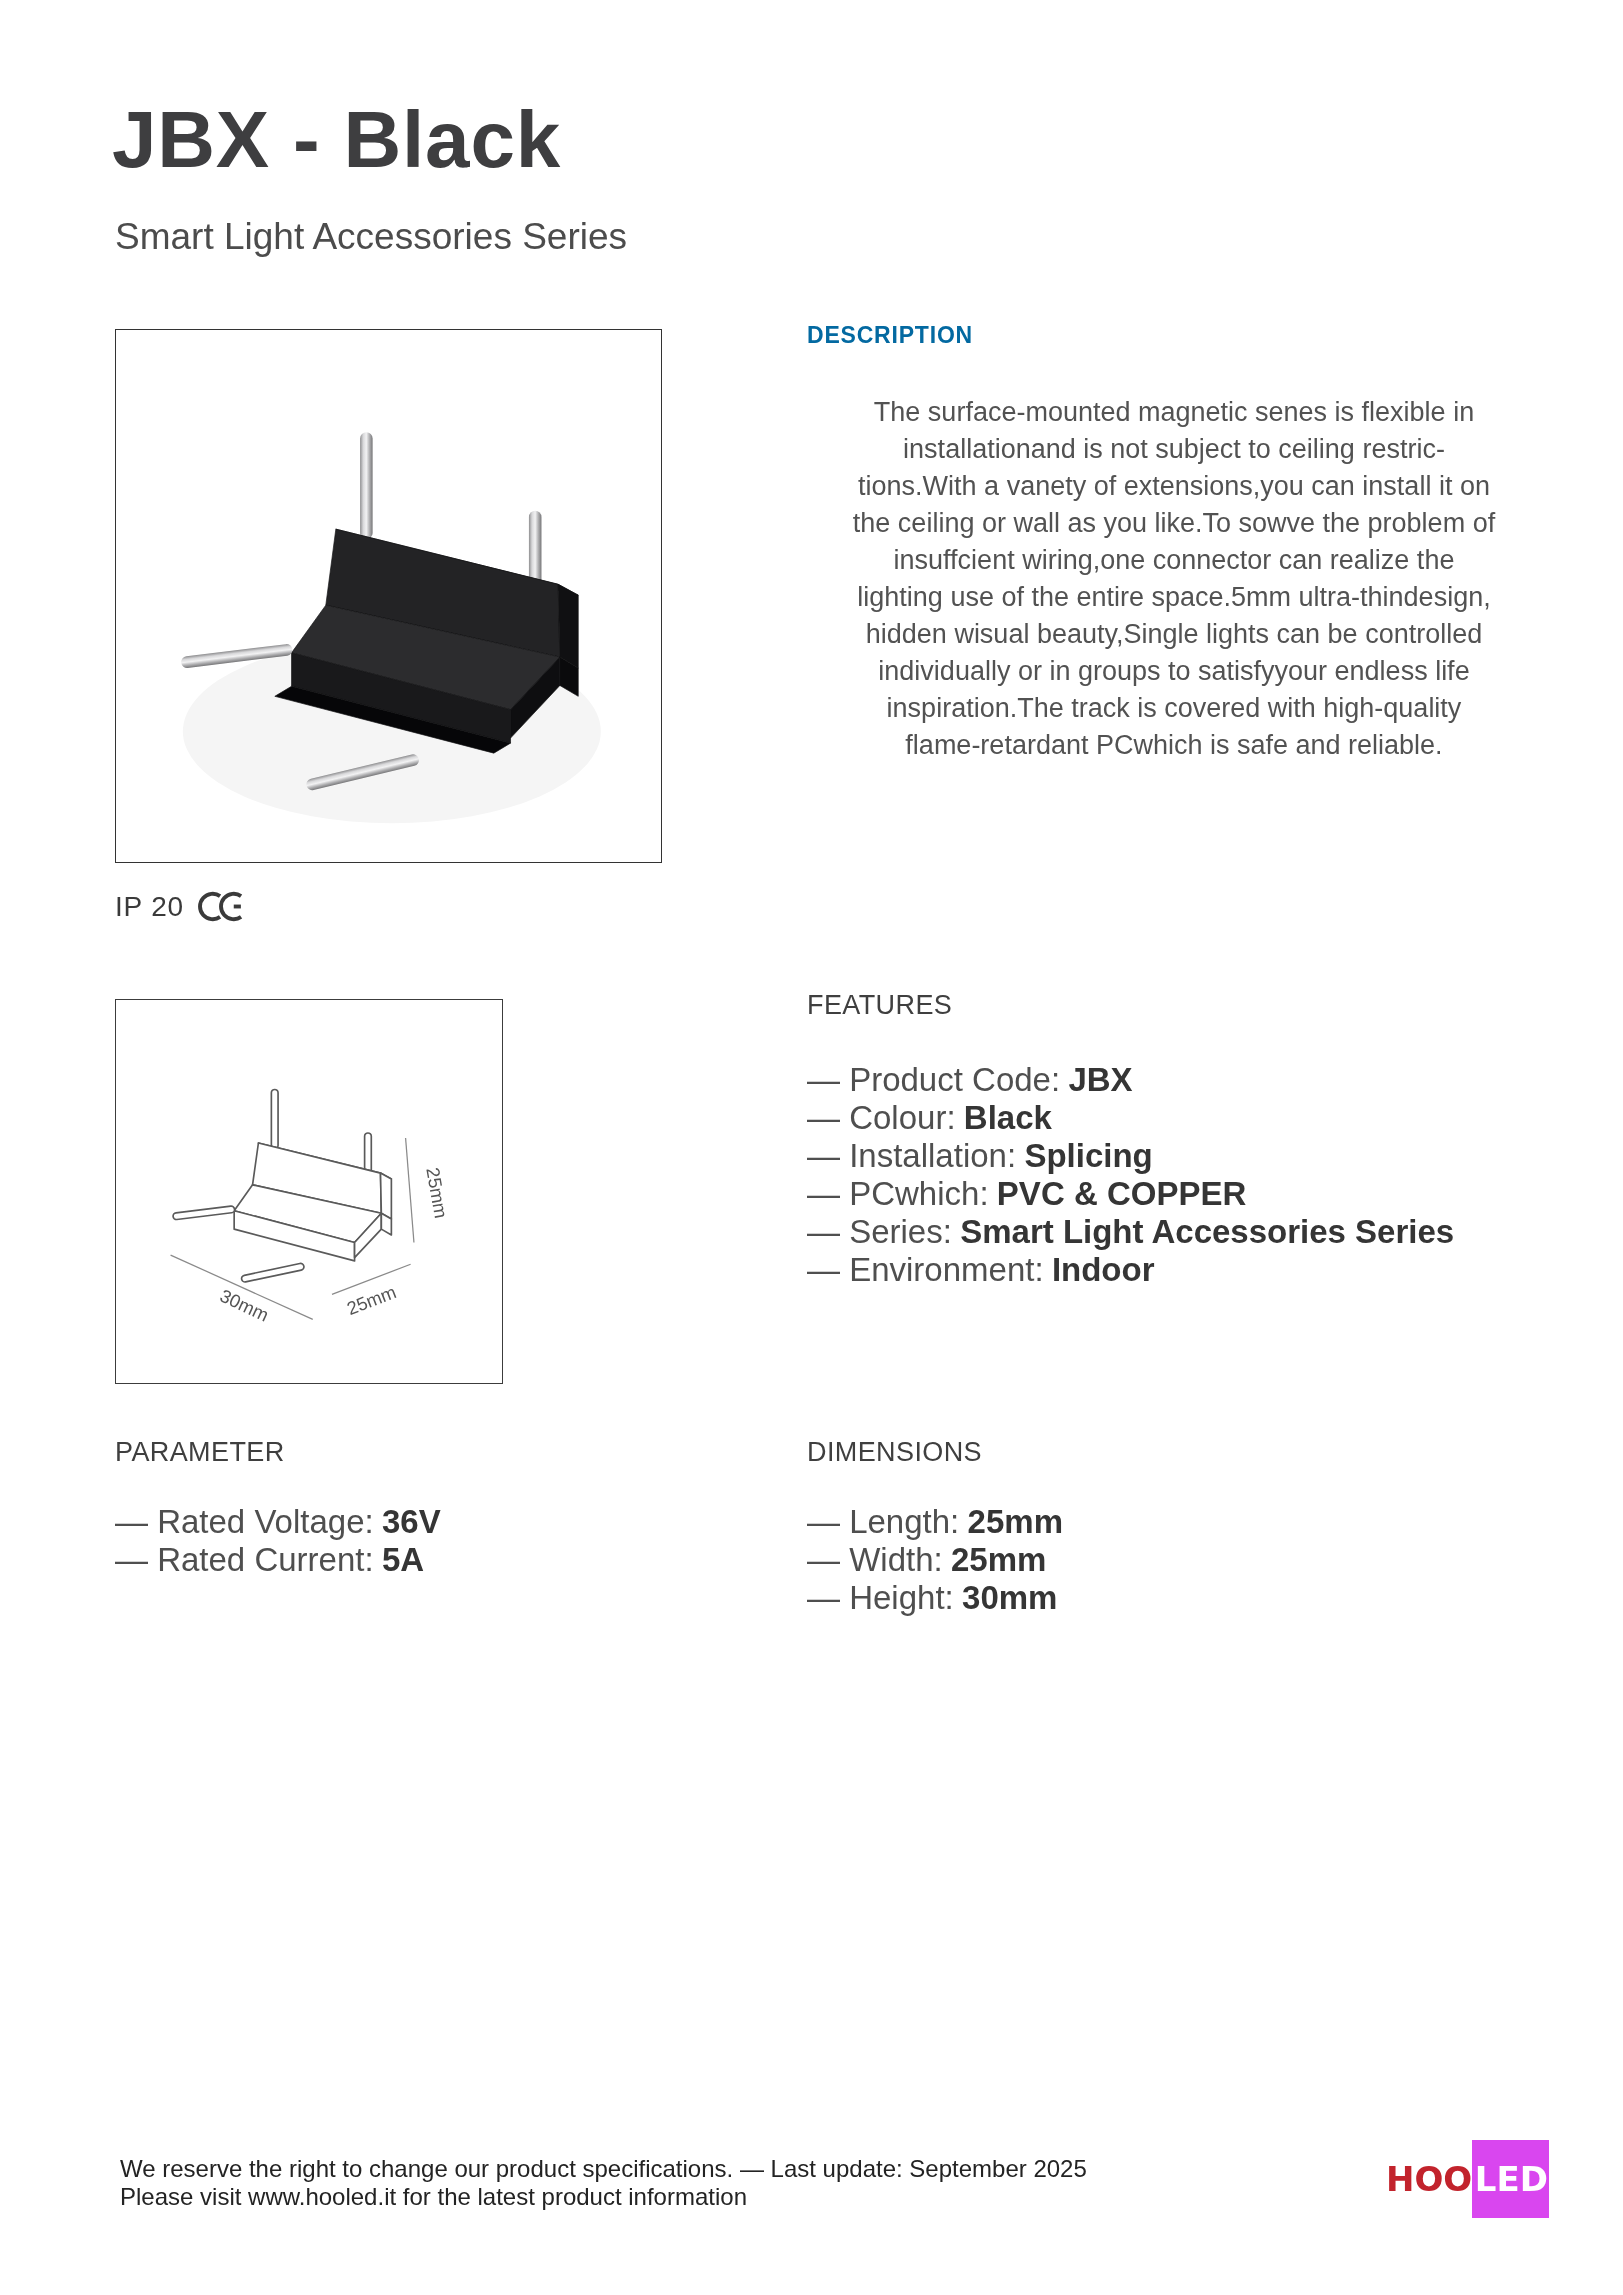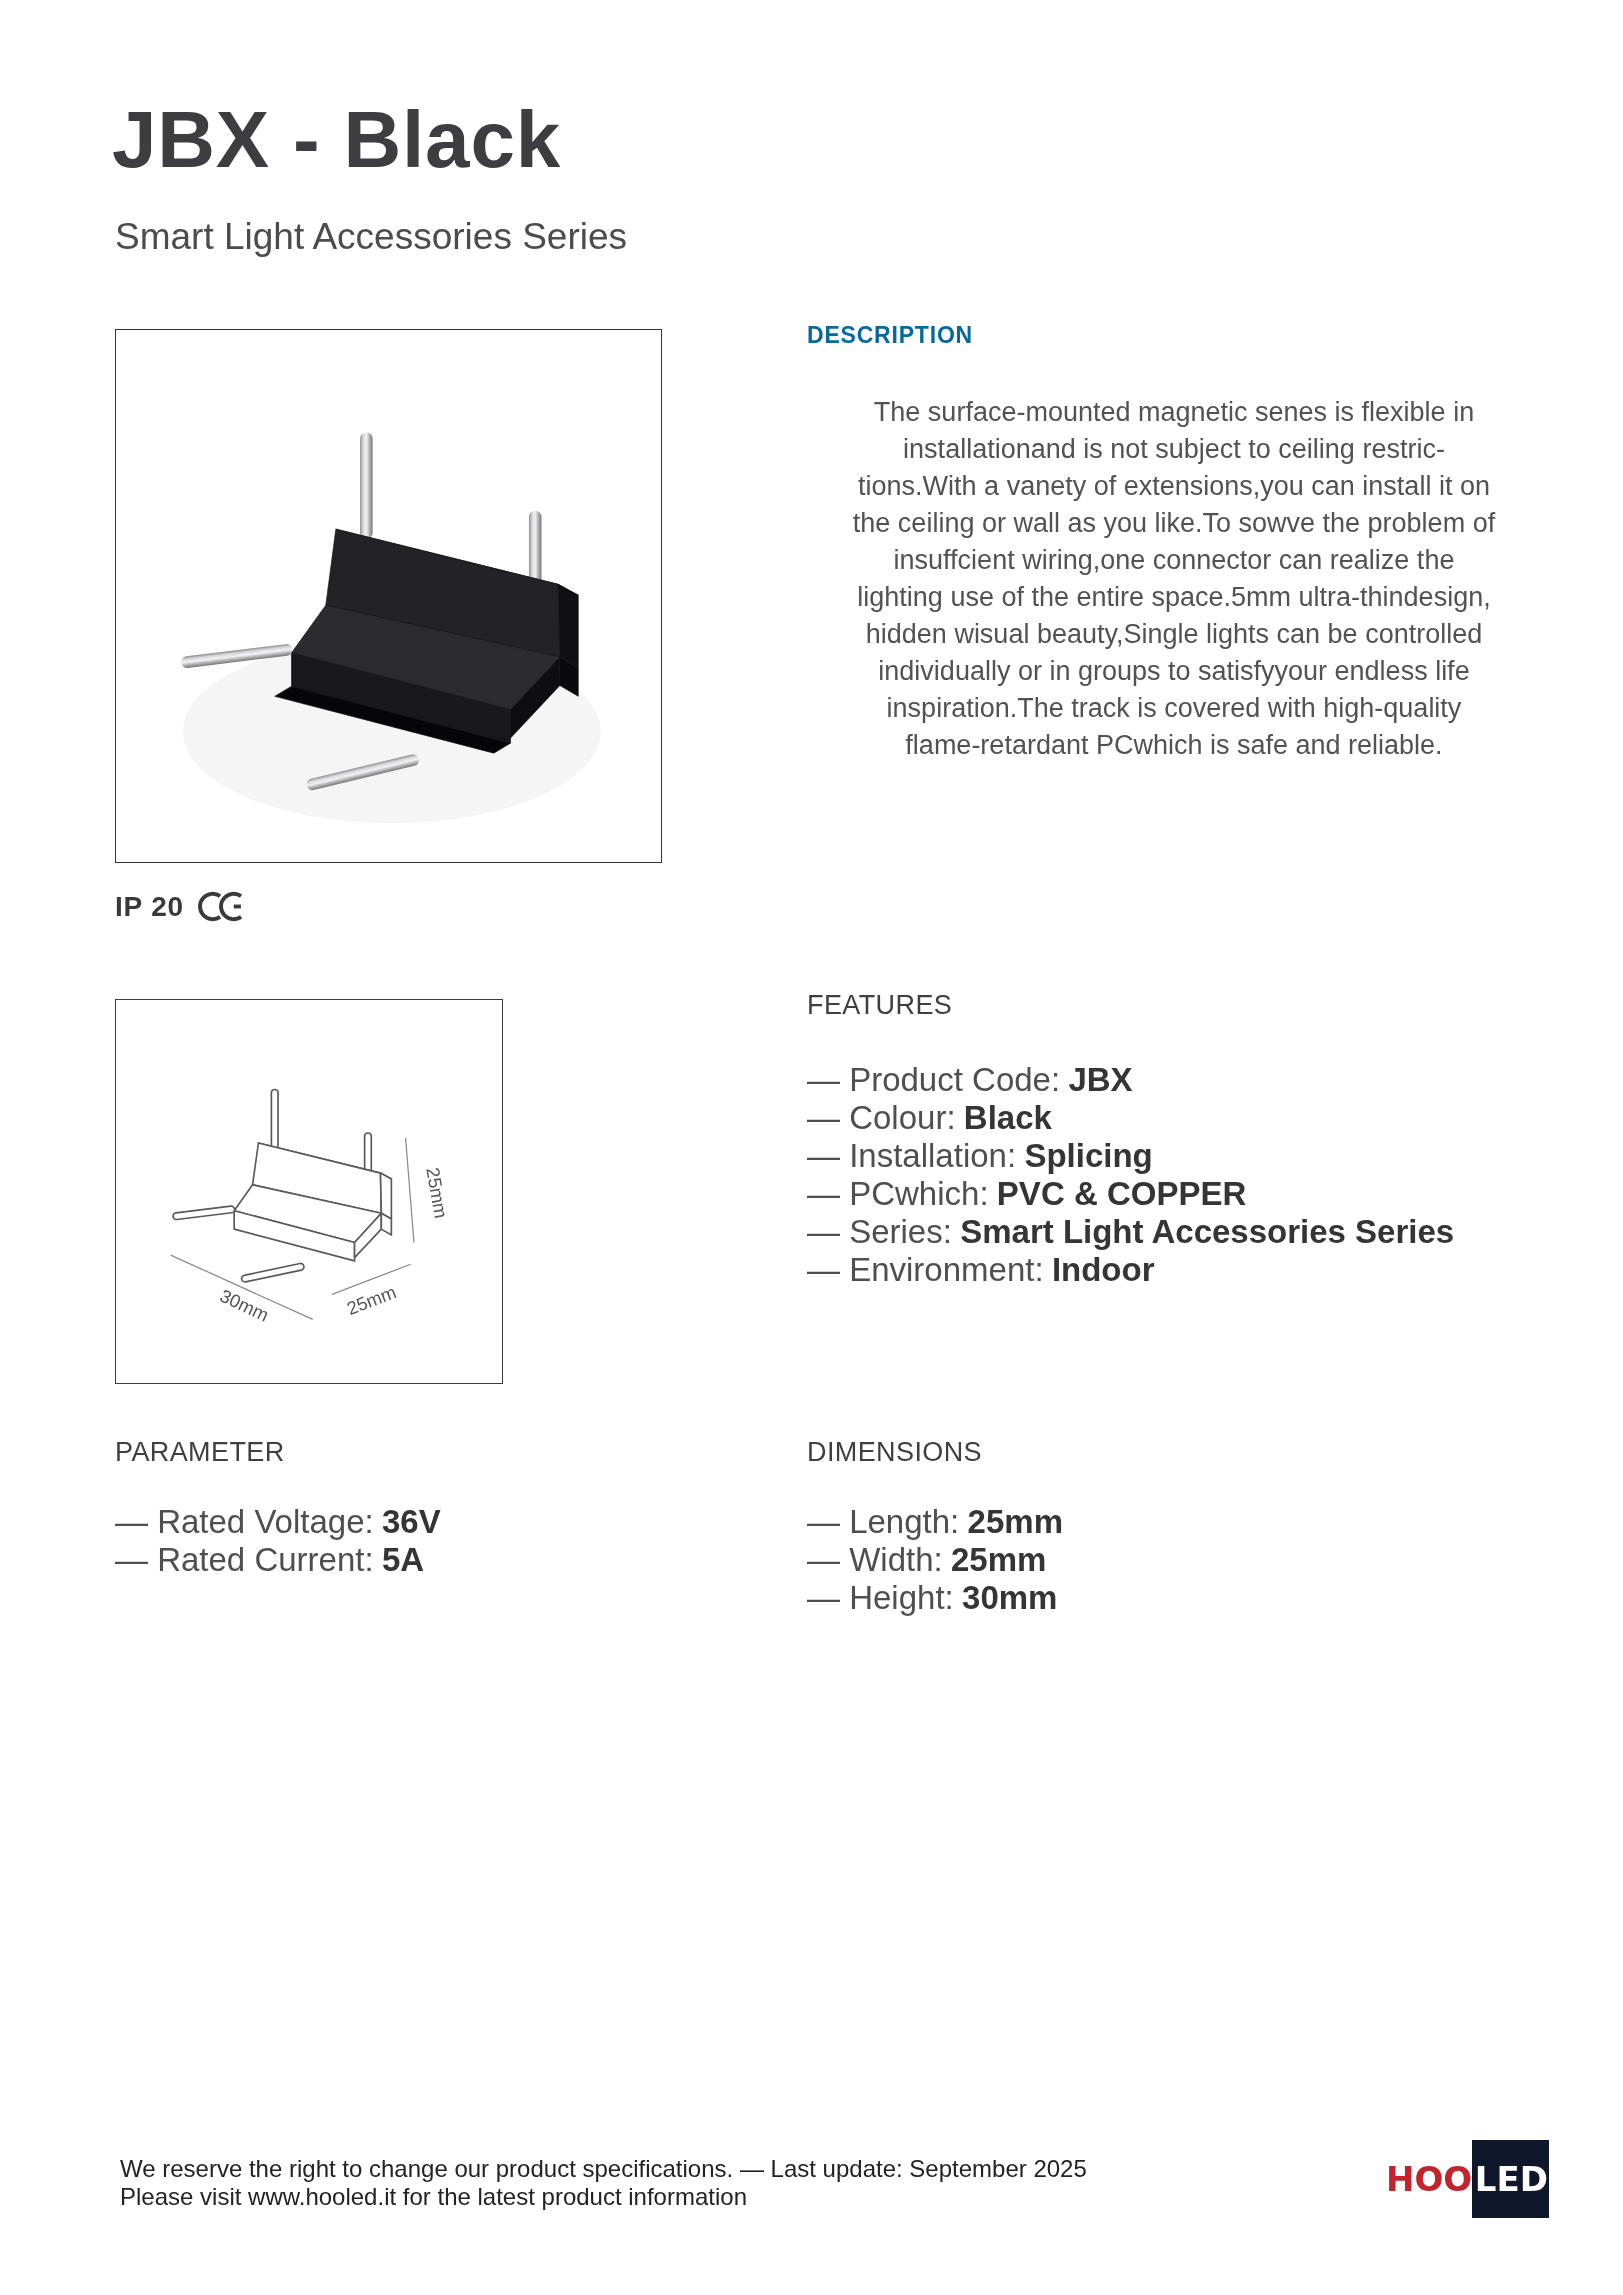--- a/index.html
+++ b/index.html
@@ -20,21 +20,21 @@
 
   .photo-box{
     left:115px;top:329px;width:547px;height:534px;border:1.7px solid #333;
     box-sizing:border-box;background:#fff;
   }
   .photo-box svg{width:100%;height:100%;display:block;}
 
   .ip-row{
     left:115px;top:886px;display:flex;align-items:center;gap:13.3px;height:40px;
   }
-  .ip-text{font-size:28px;font-weight:700;color:#3a3a3a;letter-spacing:0.8px;line-height:33px;}
+  .ip-text{font-size:28px;font-weight:400;color:#3a3a3a;letter-spacing:0.8px;line-height:33px;}
 
   .diagram-box{
     left:115px;top:999px;width:388px;height:385px;border:1.7px solid #3c3c3c;
     box-sizing:border-box;background:#fff;
   }
   .diagram-box svg{width:100%;height:100%;display:block;}
 
   .sec-heading{
     font-size:27px;font-weight:400;color:#3f3f3f;letter-spacing:0.4px;
     line-height:32px;white-space:nowrap;
@@ -66,21 +66,21 @@
   .footer div{white-space:nowrap;}
 
   .logo{
     left:1386px;top:2140px;height:78px;display:flex;align-items:center;
   }
   .logo-hoo{
     font-family:"DejaVu Sans",sans-serif;font-weight:700;font-size:34px;
     color:#c2232c;letter-spacing:0;line-height:78px;
   }
   .logo-square{
-    width:77px;height:78px;background:#0f172a;display:flex;align-items:center;
+    width:77px;height:78px;background:#d946ef;display:flex;align-items:center;
   }
   .logo-led{
     font-family:"DejaVu Sans",sans-serif;font-weight:700;font-size:34px;
     color:#ffffff;margin-left:2.5px;letter-spacing:0;
   }
 </style>
 </head>
 <body>
 
 <div class="page">

